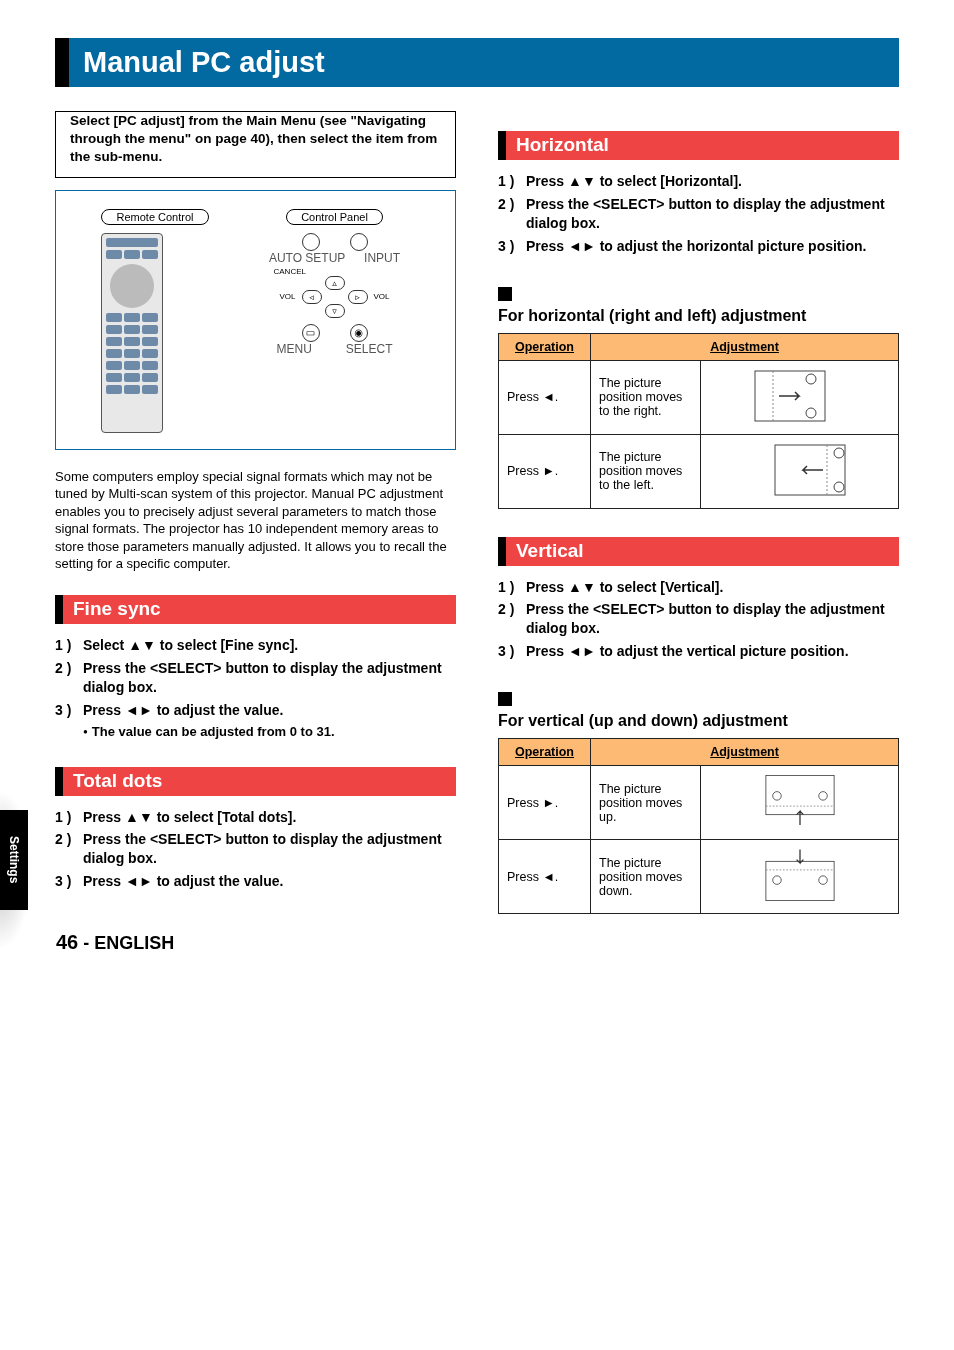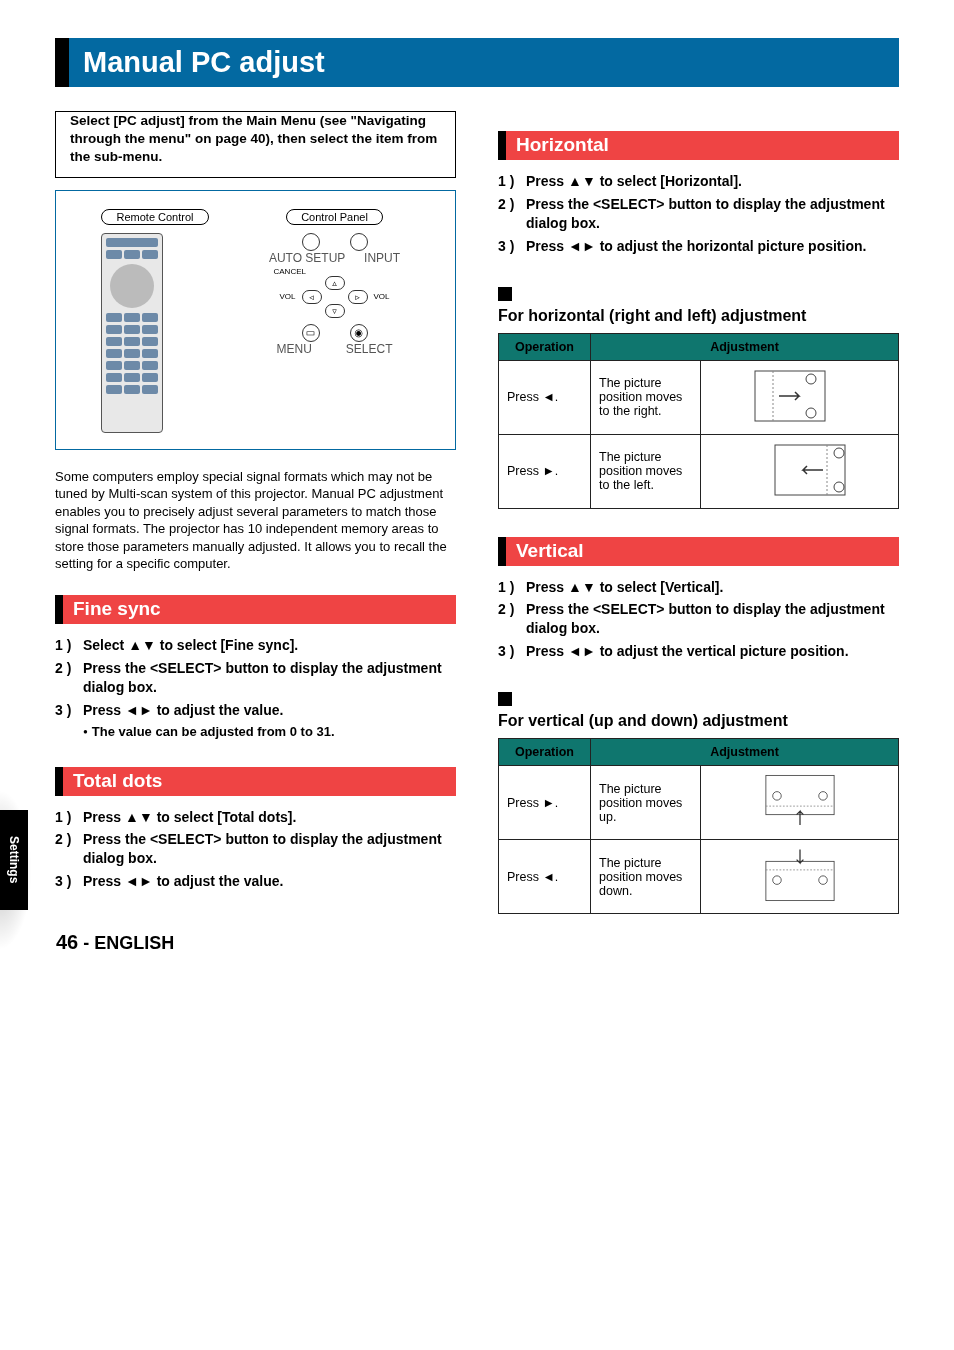--- a/index.html
+++ b/index.html
@@ -131,23 +131,24 @@
     border-collapse: collapse;
     font-size: 12.5px;
     margin-bottom: 28px;
   }
   table.adj th, table.adj td {
     border: 1px solid #222;
     padding: 6px 8px;
     vertical-align: middle;
   }
   table.adj th {
-    background: #0f766e;
+    background: #fdba74;
     font-weight: bold;
     text-align: center;
+    text-decoration: underline;
   }
   table.adj td.op { width: 92px; }
   table.adj td.adjtext { width: 110px; }
   table.adj td.diagram { text-align:center; padding:6px 4px;}
   .svg-diag { width: 110px; height: 58px; }
   .side-tab {
     position: absolute;
     left: 0;
     top: 810px;
     width: 28px;

